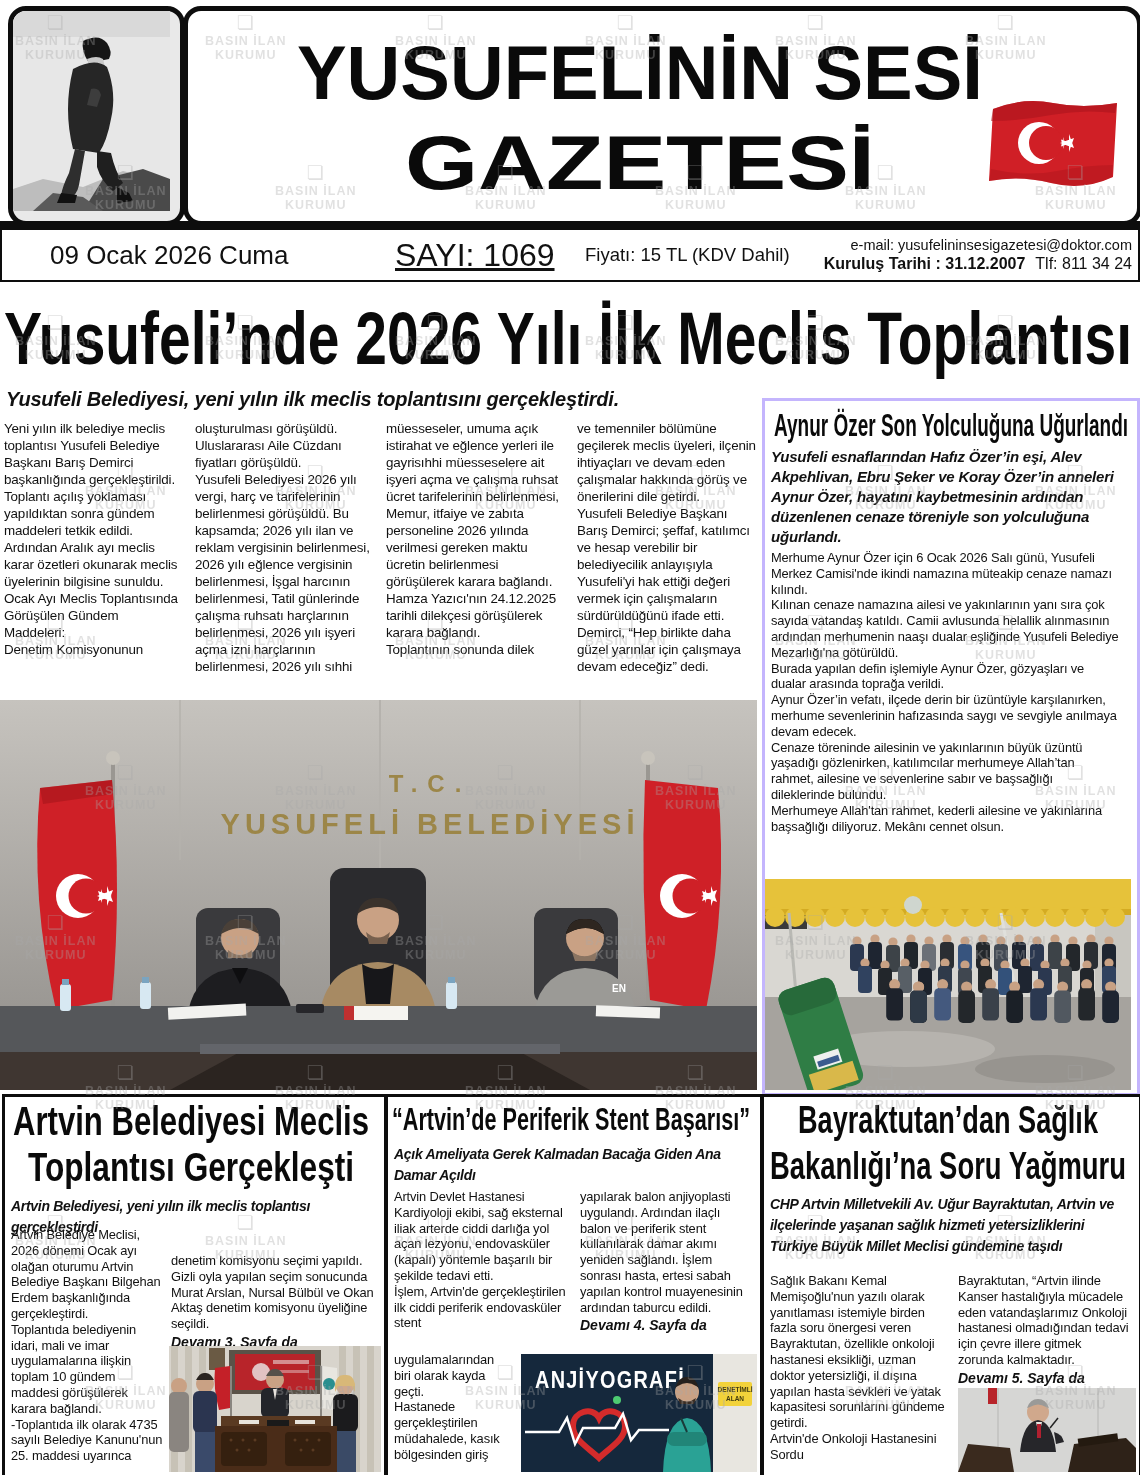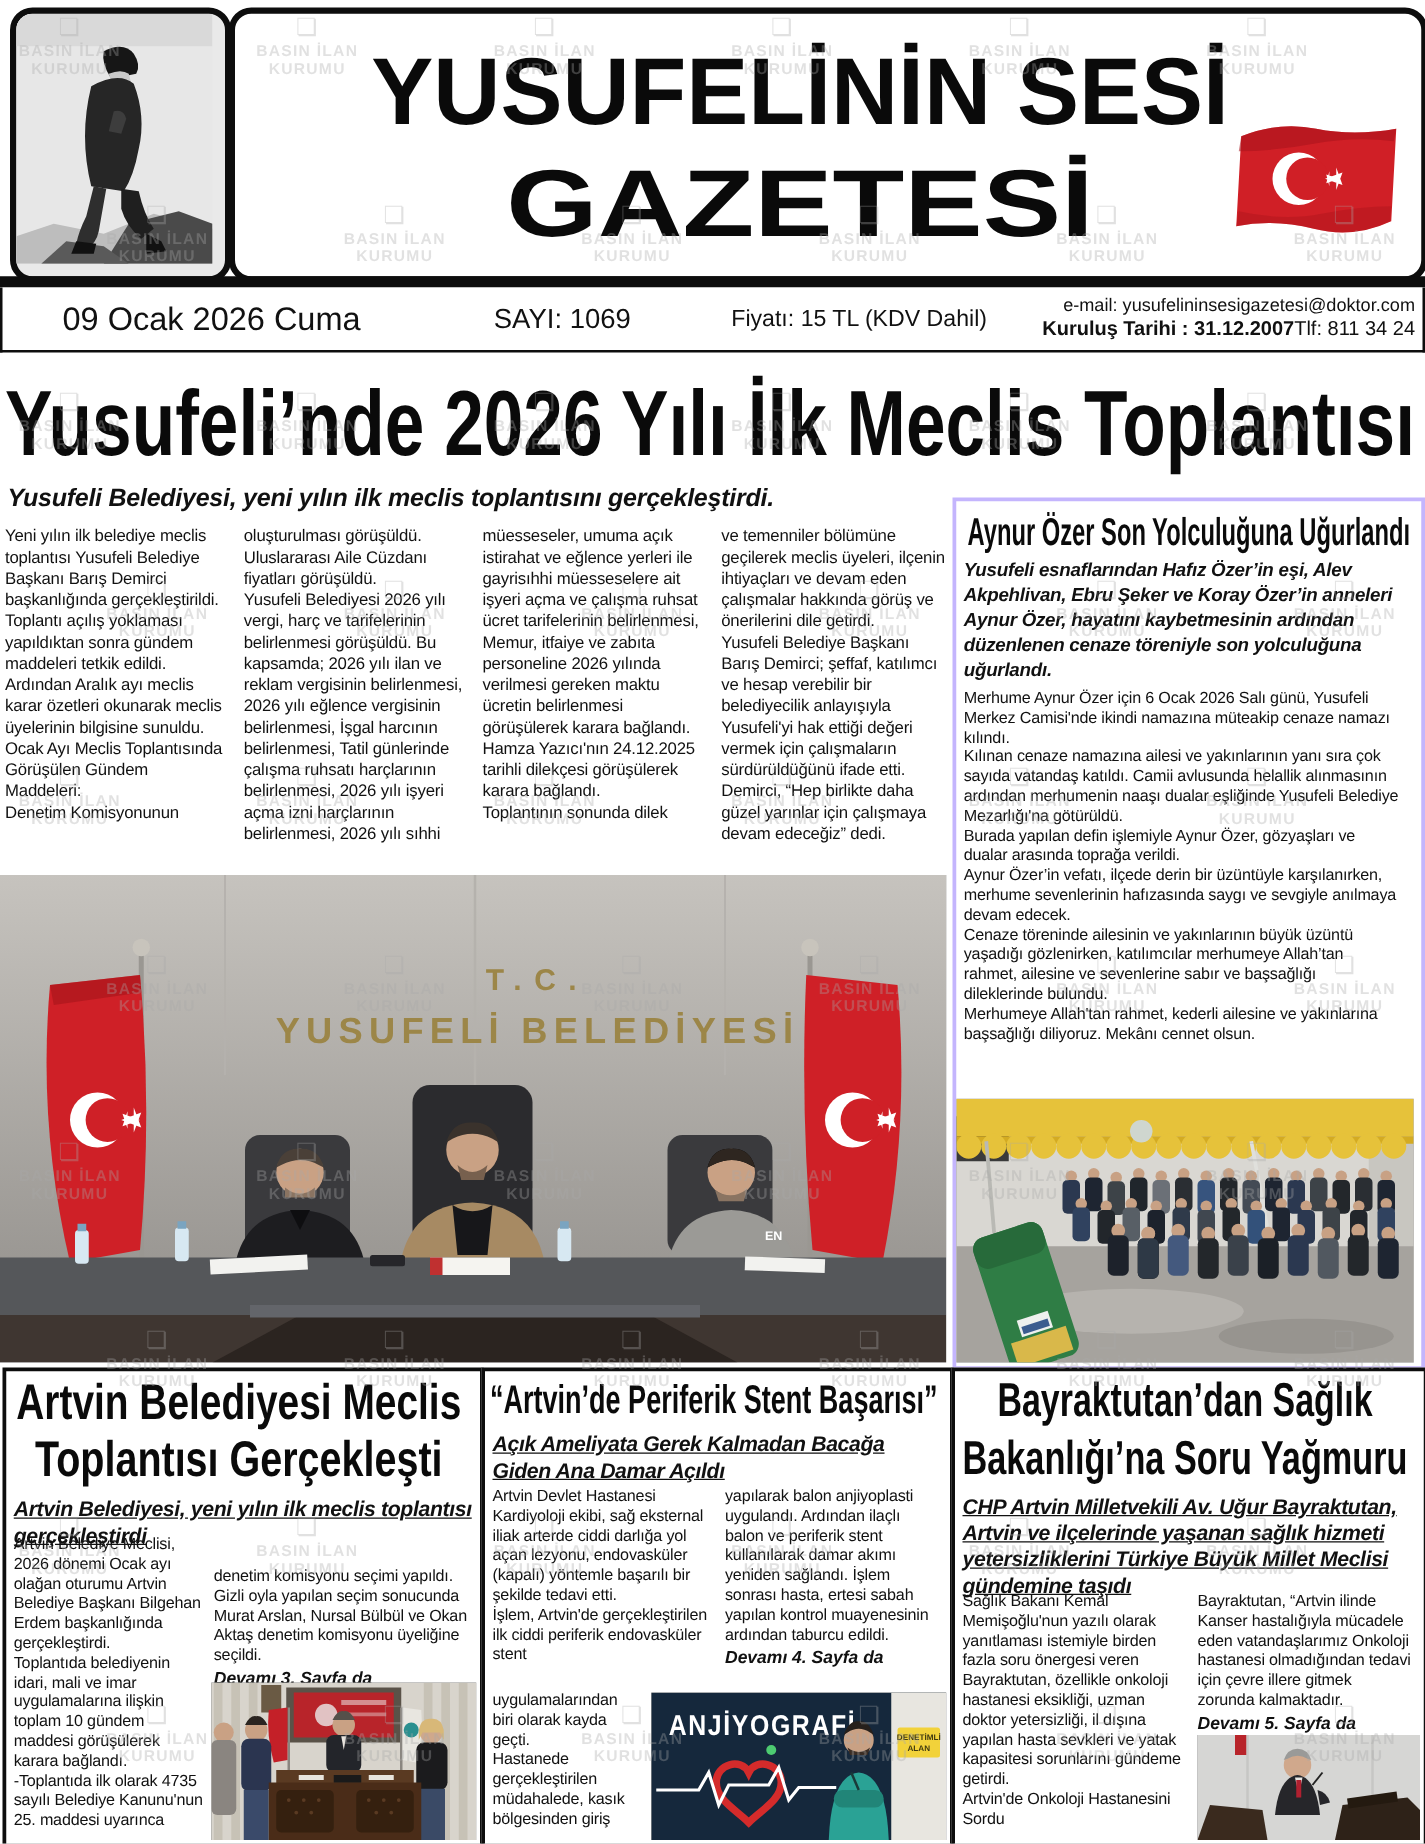--- a/index.html
+++ b/index.html
@@ -21,25 +21,25 @@
   .title-box{position:absolute;left:183px;top:6px;width:949px;height:210px;
     border:5px solid #0d0d0d;border-radius:18px;background:#fff;overflow:hidden;}
   .title-svg{position:absolute;left:0;top:0;}
   .flag-wrap{position:absolute;right:18px;top:84px;width:132px;height:100px;}
   
   .black-band{position:absolute;left:0;top:221px;width:1140px;height:9px;background:#0d0d0d;}
   .datebar{position:absolute;left:0;top:230px;width:1136px;height:50px;
     border:2px solid #0d0d0d;border-top:none;background:#fff;
     display:flex;align-items:center;}
   .d-date{margin-left:48px;font-size:26px;width:345px;}
-  .d-issue{font-size:22px;width:190px;}
+  .d-issue{font-size:32px;width:190px;text-decoration:underline;}
   .d-price{font-size:18.5px;width:215px;}
   .d-contact{flex:1;padding-right:6px;text-align:right;line-height:1.25;}
   .d-email{font-size:14.5px;}
-  .d-row2{display:flex;justify-content:flex-end;gap:0;align-items:flex-end;}
+  .d-row2{display:flex;justify-content:flex-end;gap:10px;align-items:flex-end;}
   .d-founded{font-size:16px;font-weight:bold;}
   .d-phone{font-size:16px;}
   
   .headline-svg{position:absolute;left:2px;top:288px;}
   .standfirst{position:absolute;left:6px;top:388px;width:760px;
     font-size:20px;font-weight:bold;font-style:italic;letter-spacing:-0.2px;}
   .lead-cols{position:absolute;left:4px;top:420px;width:752px;height:278px;
     display:flex;gap:12px;overflow:hidden;}
   .lead-col{flex:1;font-size:13.4px;line-height:17px;letter-spacing:-0.15px;}
   .lead-col p,.body-text p{margin:0;}
@@ -53,22 +53,22 @@
   .obit-standfirst{padding:2px 6px 0 6px;font-size:15px;font-weight:bold;
     font-style:italic;line-height:20px;letter-spacing:-0.2px;}
   .obit-body{padding:3px 18px 0 6px;font-size:13.2px;line-height:16.1px;letter-spacing:-0.15px;}
   .funeral-photo{left:0;top:478px;width:366px;height:211px;position:absolute;}
   
   .bbox{position:absolute;top:1094px;height:378px;border:3px solid #0d0d0d;
     background:#fff;overflow:hidden;}
   .bbox-left{left:2px;width:379px;}
   .bbox-mid{left:385px;width:372px;}
   .bbox-right{left:761px;width:375px;}
-  .bbox .standfirst2{padding:1px 6px 0 6px;font-size:17px;font-weight:bold;
-    font-style:italic;line-height:21px;letter-spacing:-0.3px;text-decoration:underline;}
+  .bbox .standfirst2{padding:1px 6px 0 6px;font-size:14px;font-weight:bold;
+    font-style:italic;line-height:21px;letter-spacing:-0.3px;}
   .body-text{font-size:12.9px;line-height:15.8px;letter-spacing:-0.15px;}
   .continued{font-size:14px;font-weight:bold;font-style:italic;margin-top:2px;}
   
   .bl-col1{position:absolute;left:6px;top:130px;width:152px;}
   .bl-col2{position:absolute;left:166px;top:156px;width:205px;}
   .office-photo{position:absolute;right:3px;bottom:3px;width:212px;height:126px;}
   
   .bm-col1w{position:absolute;left:6px;top:92px;width:178px;}
   .bm-col1n{position:absolute;left:6px;top:255px;width:116px;}
   .bm-col2{position:absolute;left:192px;top:92px;width:172px;}

